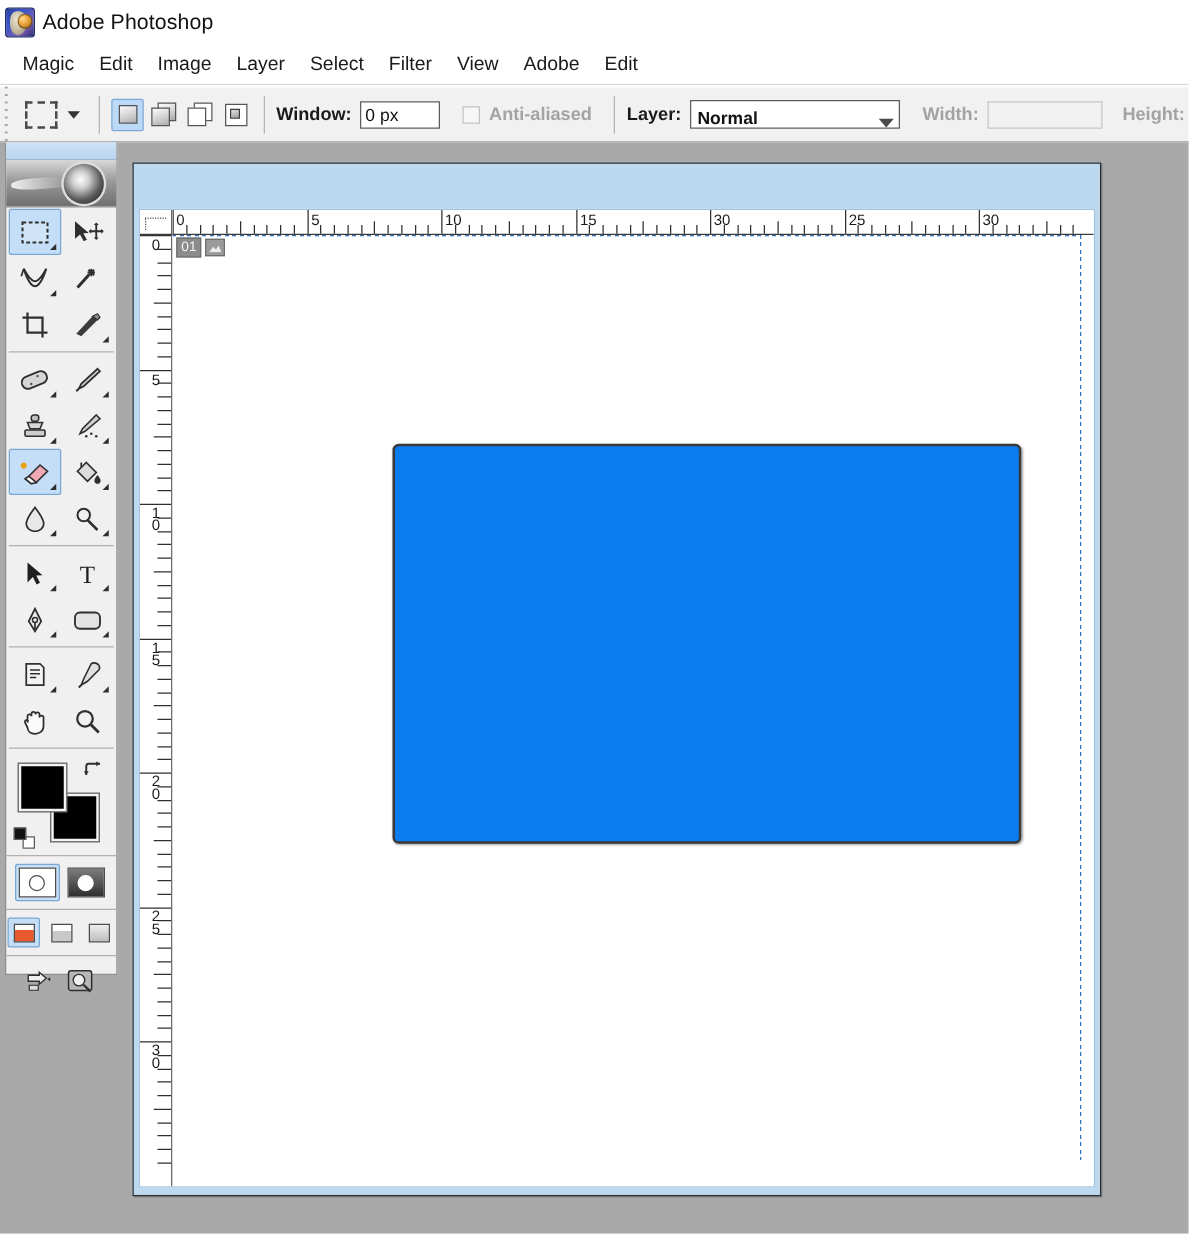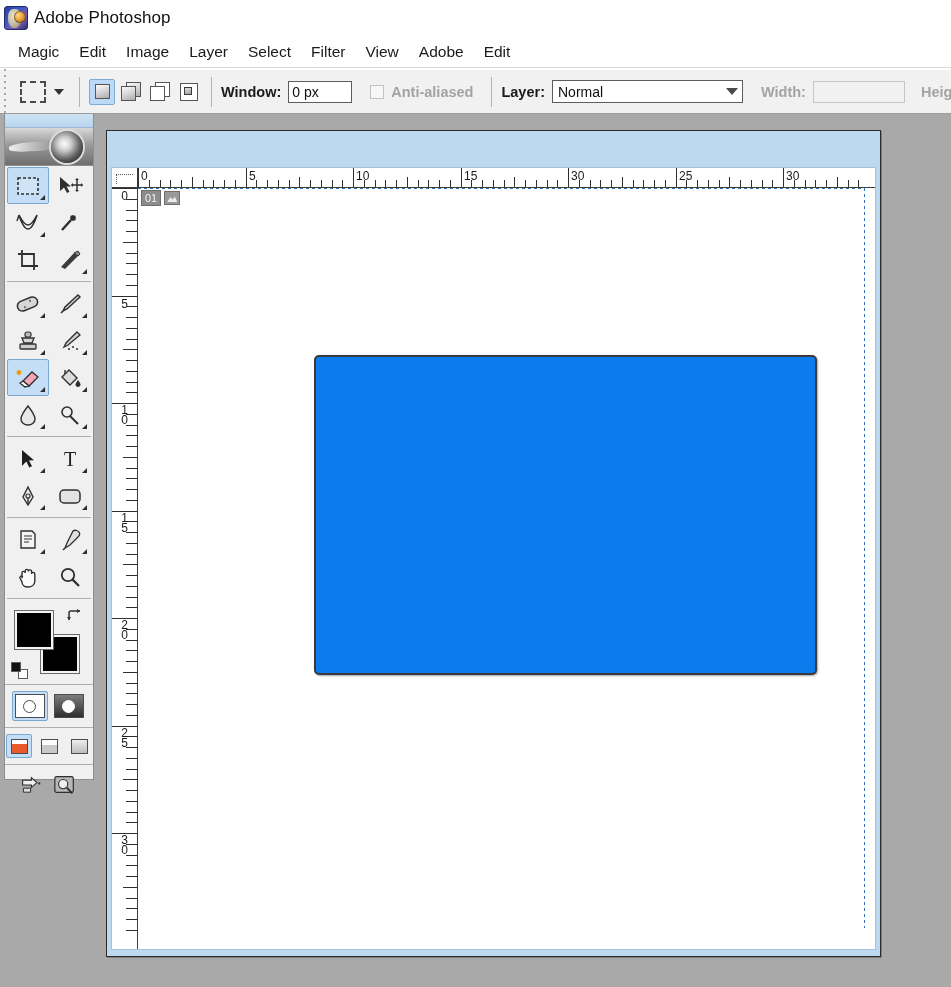--- a/index.html
+++ b/index.html
@@ -121,25 +121,25 @@
     font-family: "Liberation Sans", sans-serif;
     font-size: 14px; color: #111; padding: 0 3px;
     line-height: 20px;
   }
   .opt-text.disabled { background: #f1f1f1; border-color: #c6c6c6; }
   .chk {
     width: 14px; height: 14px; border: 1px solid #c2c2c2; background: #f7f7f7;
     flex: 0 0 auto;
   }
   .combo {
-    width: 191px; height: 23px;
+    width: 168px; height: 23px;
     border: 1px solid #5d5d5d; background: #ffffff;
-    display: flex; align-items: center; justify-content: space-between;
+    display: flex; align-items: flex-end; justify-content: space-between;
     padding: 0 4px 0 5px;
-    font-size: 14px; color: #111;
+    font-size: 14px; color: #111; font-weight: bold;
   }
   .combo .chev {
     width: 0; height: 0;
     border-left: 6px solid transparent;
     border-right: 6px solid transparent;
     border-top: 7px solid #2a2a2a;
     opacity: .85;
   }
   .opt-group { display: flex; align-items: center; gap: 7px; flex: 0 0 auto; }
 

